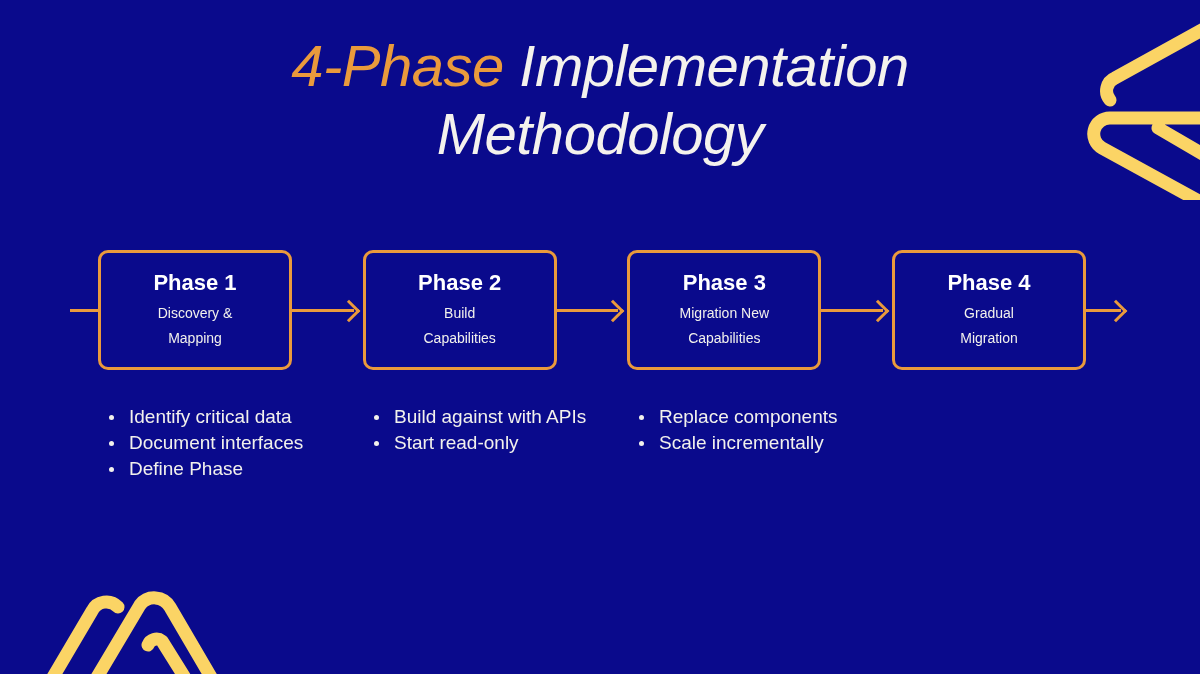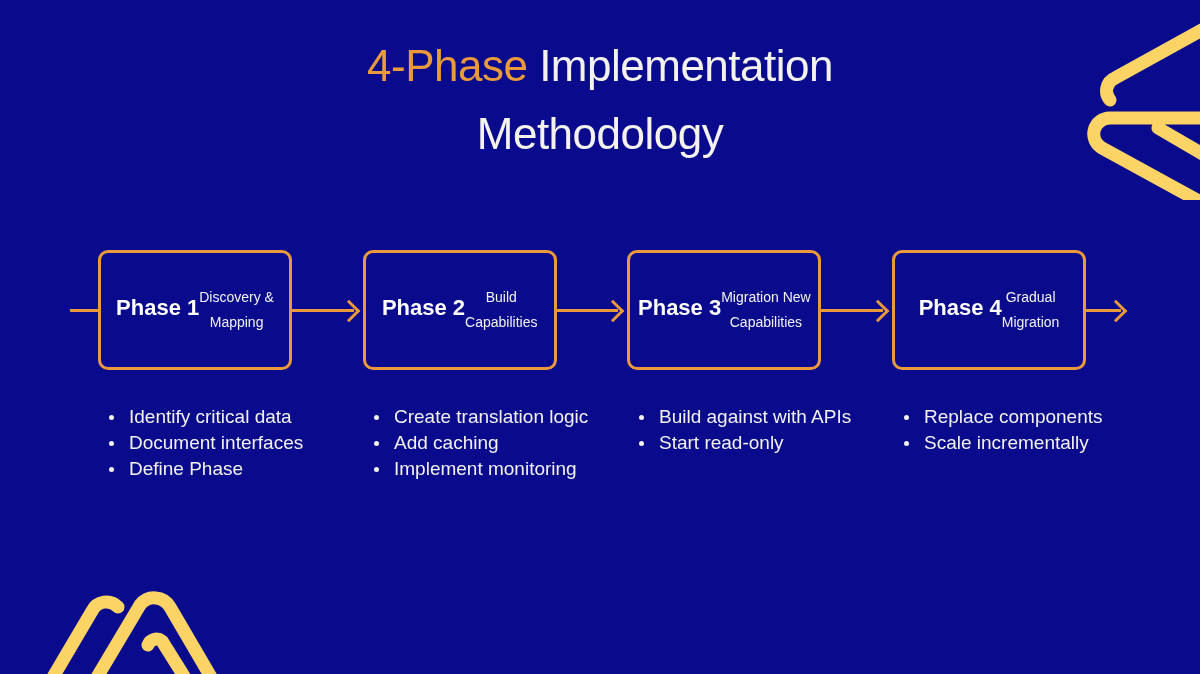--- a/index.html
+++ b/index.html
@@ -36,26 +36,27 @@
 
   
   .title-block {
     position: absolute;
     top: 32px;
     left: 0;
     width: 1200px;
     text-align: center;
   }
   .title-line {
-    font-size: 44px;
+    font-size: 58px;
     line-height: 68px;
     font-weight: 400;
     color: #F4F2ED;
     letter-spacing: -0.5px;
     white-space: nowrap;
+    font-style: italic;
   }
   .title-accent {
     color: #EA9A3C;
   }
 
   
   .flow {
     position: absolute;
     top: 248px;
     left: 70px;
@@ -71,21 +72,21 @@
     flex: none;
   }
   .phase-box {
     width: 194px;
     height: 120px;
     box-sizing: border-box;
     border: 3px solid #EA9A3C;
     border-radius: 10px;
     background: #0A0A8C;
     display: flex;
-    flex-direction: row;
+    flex-direction: column;
     align-items: center;
     justify-content: center;
     flex: none;
     padding: 2px 6px;
   }
   .phase-title {
     font-size: 22px;
     font-weight: 700;
     color: #FFFFFF;
     line-height: 28px;
@@ -247,27 +248,20 @@
 <div class="columns">
 
   <div class="col">
     <ul>
       <li><span class="dot"></span><span>Identify critical data</span></li>
       <li><span class="dot"></span><span>Document interfaces</span></li>
       <li><span class="dot"></span><span>Define Phase</span></li>
     </ul>
   </div>
 
-  <div class="col">
-    <ul>
-      <li><span class="dot"></span><span>Create translation logic</span></li>
-      <li><span class="dot"></span><span>Add caching</span></li>
-      <li><span class="dot"></span><span>Implement monitoring</span></li>
-    </ul>
-  </div>
 
   <div class="col">
     <ul>
       <li><span class="dot"></span><span>Build against with APIs</span></li>
       <li><span class="dot"></span><span>Start read-only</span></li>
     </ul>
   </div>
 
   <div class="col">
     <ul>

